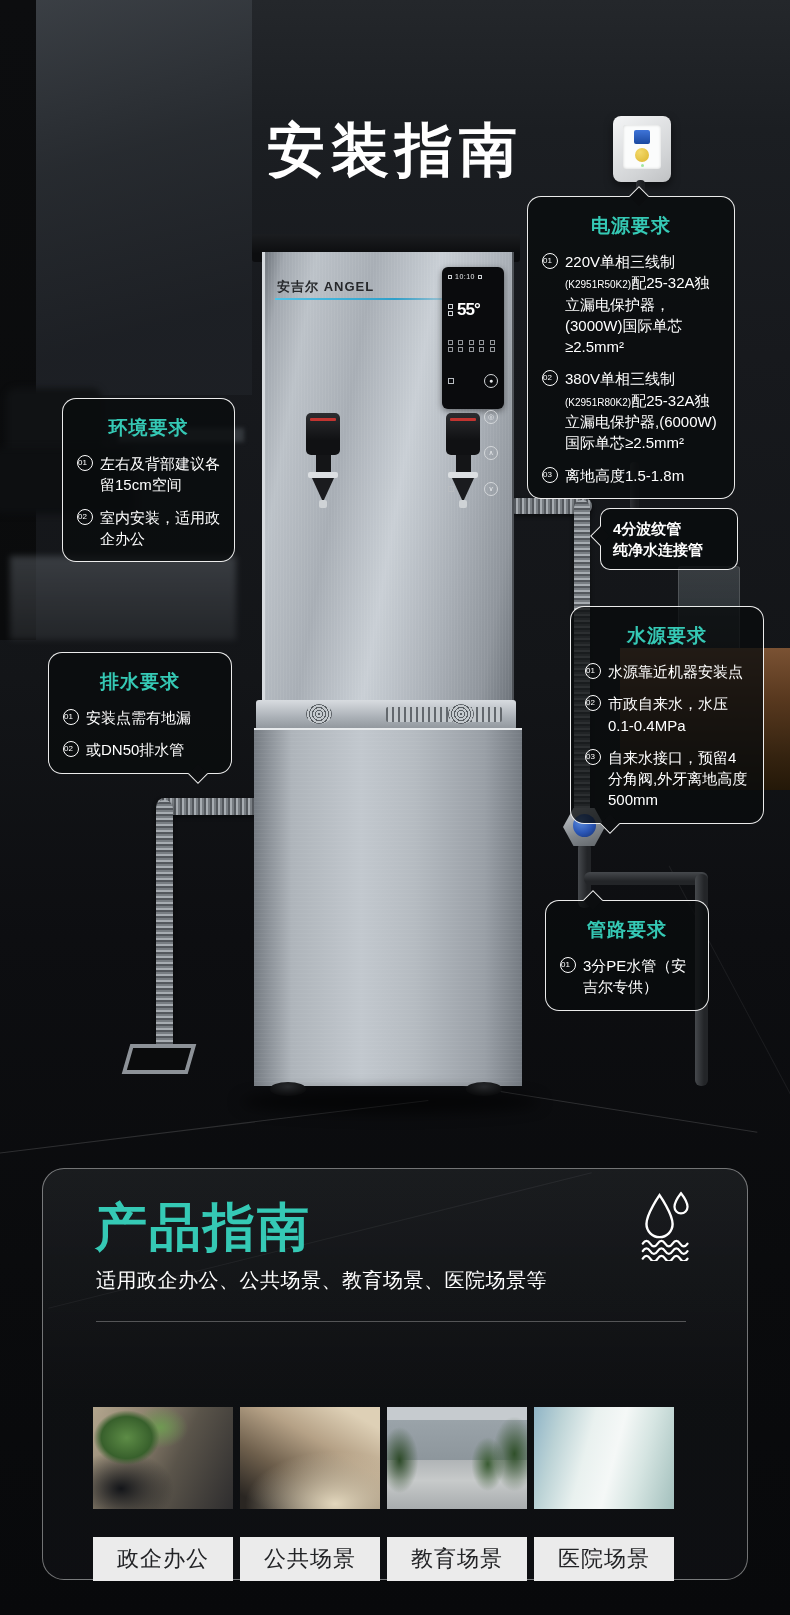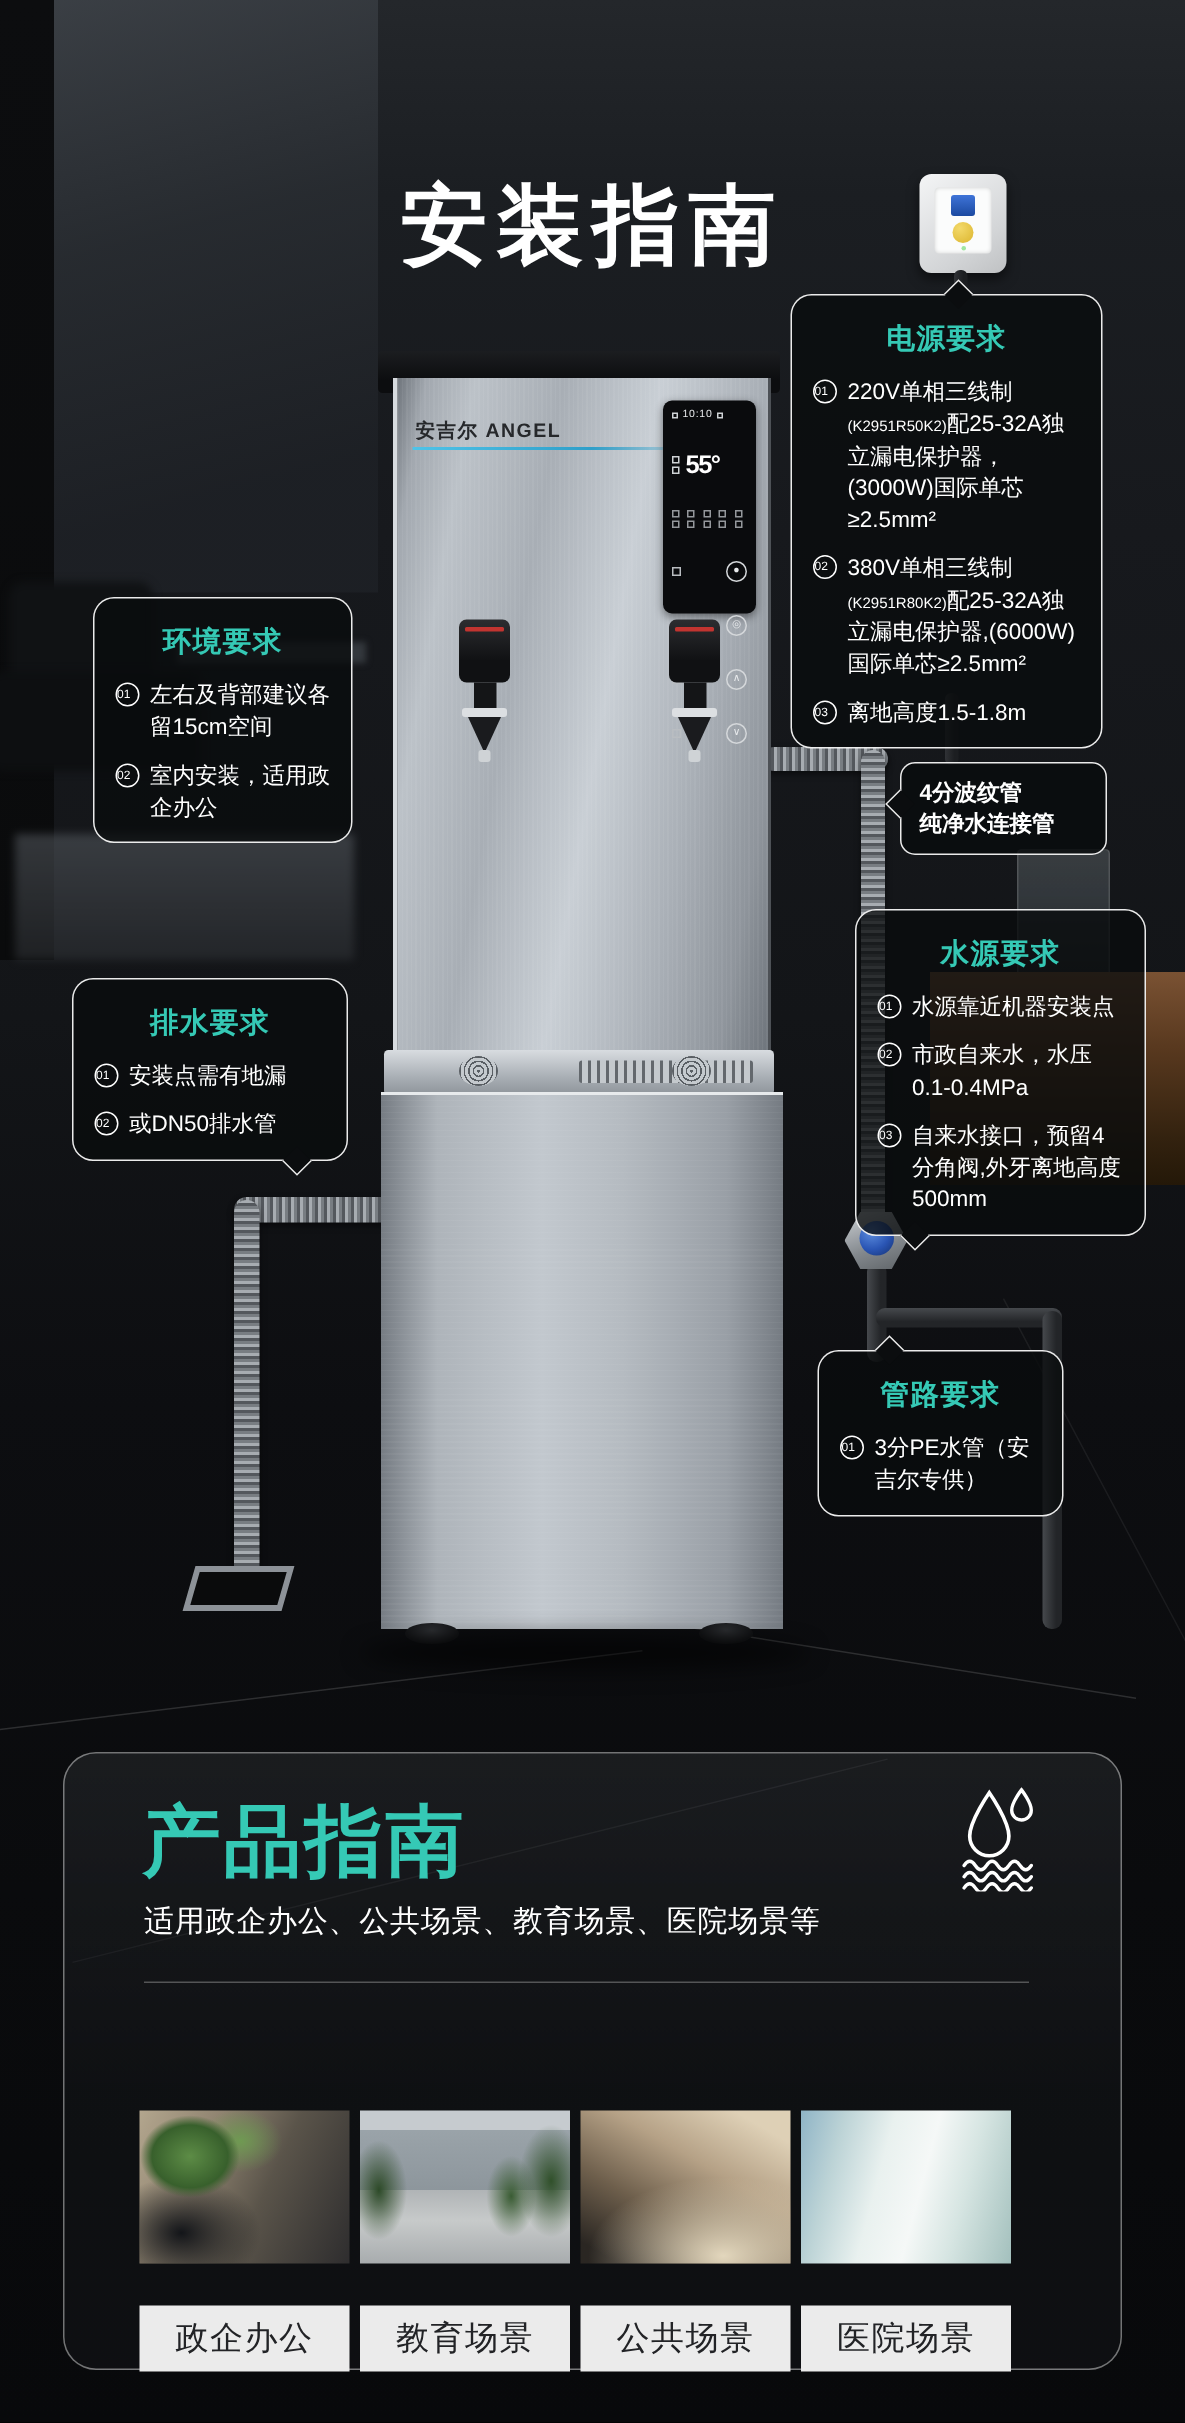--- a/index.html
+++ b/index.html
@@ -390,26 +390,26 @@
       <path d="M4 74 q4 -6 8 0 t8 0 t8 0 t8 0 t8 0 t8 0" stroke="#fff" stroke-width="2.4" stroke-linecap="round"></path>
     </svg>
     <div class="pp-sub">适用政企办公、公共场景、教育场景、医院场景等</div>
     <div class="pp-divider"></div>
     <div class="cards">
       <div class="card">
         <div class="card-photo scene-0"></div>
         <div class="card-label">政企办公</div>
       </div>
       <div class="card">
+        <div class="card-photo scene-1"></div>
+        <div class="card-label">公共场景</div>
+      </div>
+      <div class="card">
         <div class="card-photo scene-2"></div>
         <div class="card-label">教育场景</div>
-      </div>
-      <div class="card">
-        <div class="card-photo scene-1"></div>
-        <div class="card-label">公共场景</div>
       </div>
       <div class="card">
         <div class="card-photo scene-3"></div>
         <div class="card-label">医院场景</div>
       </div>
     </div>
   </div>
 
 </div>
 

